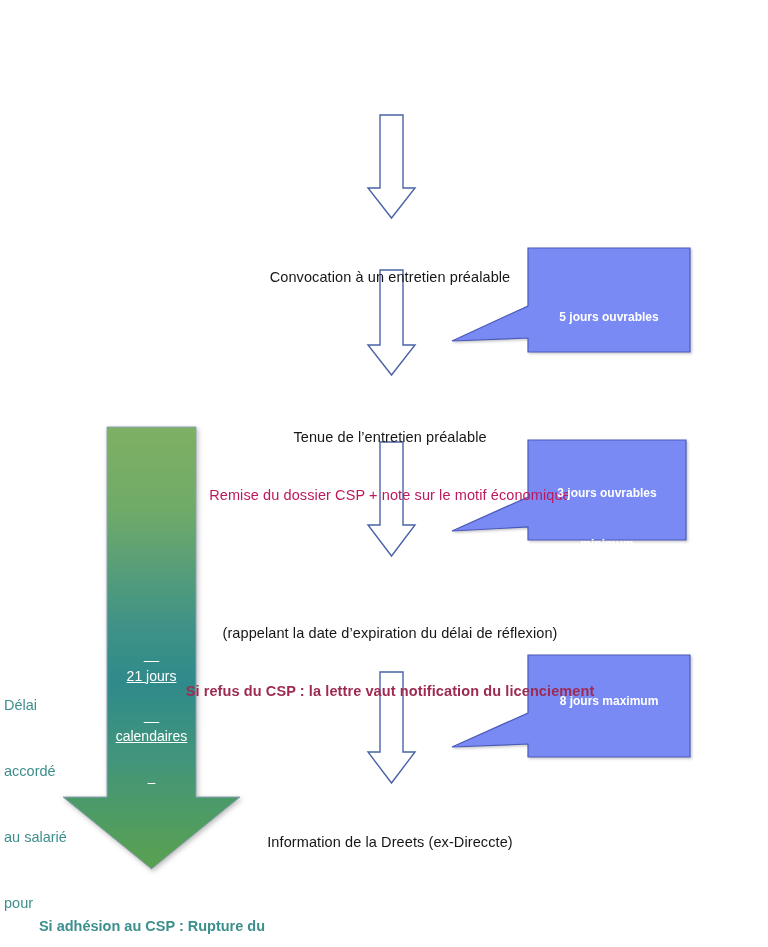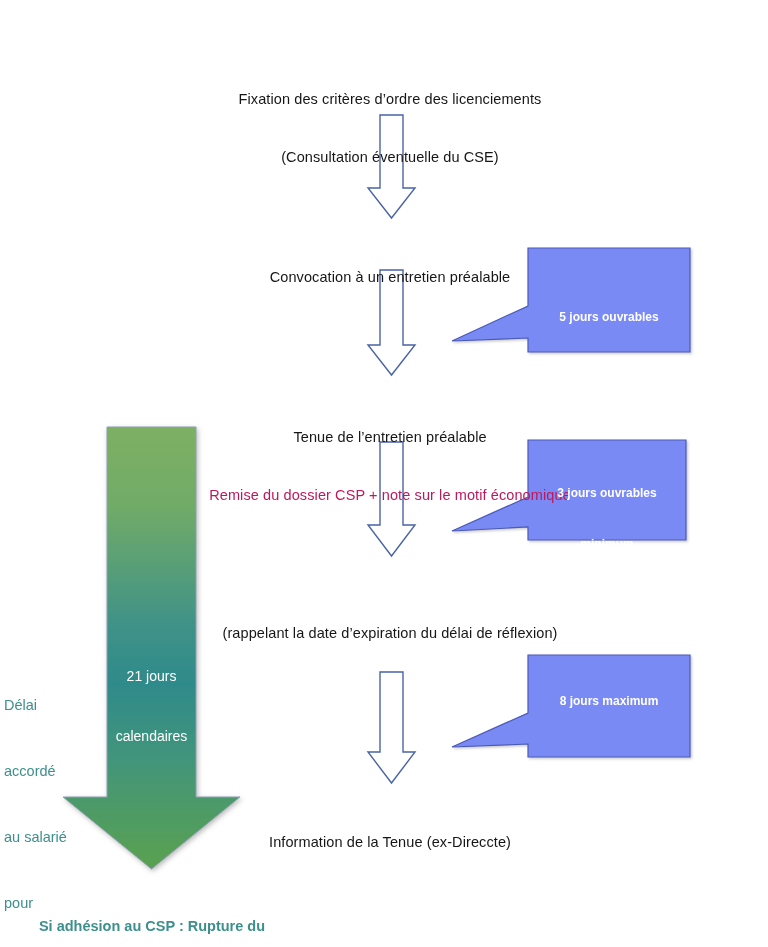--- a/index.html
+++ b/index.html
@@ -140,59 +140,56 @@
 
     <g filter="url(#calloutShadow)">
       <path d="M528,440 L686,440 L686,540 L528,540 L528,527 L452,531 L528,497 Z" fill="#7a8af5" stroke="#4a5ab8" stroke-width="1.2" stroke-linejoin="miter"></path>
     </g>
 
     <g filter="url(#calloutShadow)">
       <path d="M528,655 L690,655 L690,757 L528,757 L528,744 L452,747 L528,713 Z" fill="#7a8af5" stroke="#4a5ab8" stroke-width="1.2" stroke-linejoin="miter"></path>
     </g>
   </svg>
 
-  <div class="txt step" style="left:155px; top:52px; width:470px;">
-    <span class="subline">Fixation des critères d’ordre des licenciements</span>
-    <span class="subline">(Consultation éventuelle du CSE)</span>
-  </div>
 
   <div class="txt step" style="left:155px; top:230px; width:470px;">
     <span class="subline">Convocation à un entretien préalable</span>
   </div>
 
   <div class="txt step" style="left:145px; top:390px; width:490px;">
     <span class="subline">Tenue de l’entretien préalable</span>
     <span class="subline line-teal">Remise du dossier CSP + note sur le motif économique</span>
   </div>
 
   <div class="txt step" style="left:135px; top:586px; width:510px;">
     <span class="subline">(rappelant la date d’expiration du délai de réflexion)</span>
+    <span class="subline line-maroon">Si refus du CSP : la lettre vaut notification du licenciement</span>
   </div>
 
   <div class="txt step" style="left:155px; top:795px; width:470px;">
-    <span class="subline">Information de la Tenue (ex-Direccte)</span>
+    <span class="subline">Information de la Dreets (ex-Direccte)</span>
   </div>
 
   <div class="callout-text" style="left:528px; top:275px; width:162px;">
     <span class="subline">5 jours ouvrables</span>
     <span class="subline">minimum</span>
   </div>
 
   <div class="callout-text" style="left:528px; top:451px; width:158px;">
     <span class="subline">3 jours ouvrables</span>
     <span class="subline">minimum</span>
     <span class="subline">15 jours si le salarié</span>
     <span class="subline">est cadre</span>
   </div>
 
   <div class="callout-text" style="left:528px; top:659px; width:162px;">
     <span class="subline">8 jours maximum</span>
   </div>
 
-  <div class="arrow-label" style="left:107px; top:625px; width:89px;">
+  <div class="arrow-label" style="left:107px; top:625px; width:89px;text-decoration:underline;">
     <span class="subline">21 jours</span>
     <span class="subline">calendaires</span>
   </div>
 
   <div class="side-note" style="left:4px; top:650px; width:96px;">
     <span class="subline">Délai</span>
     <span class="subline">accordé</span>
     <span class="subline">au salarié</span>
     <span class="subline">pour</span>
     

